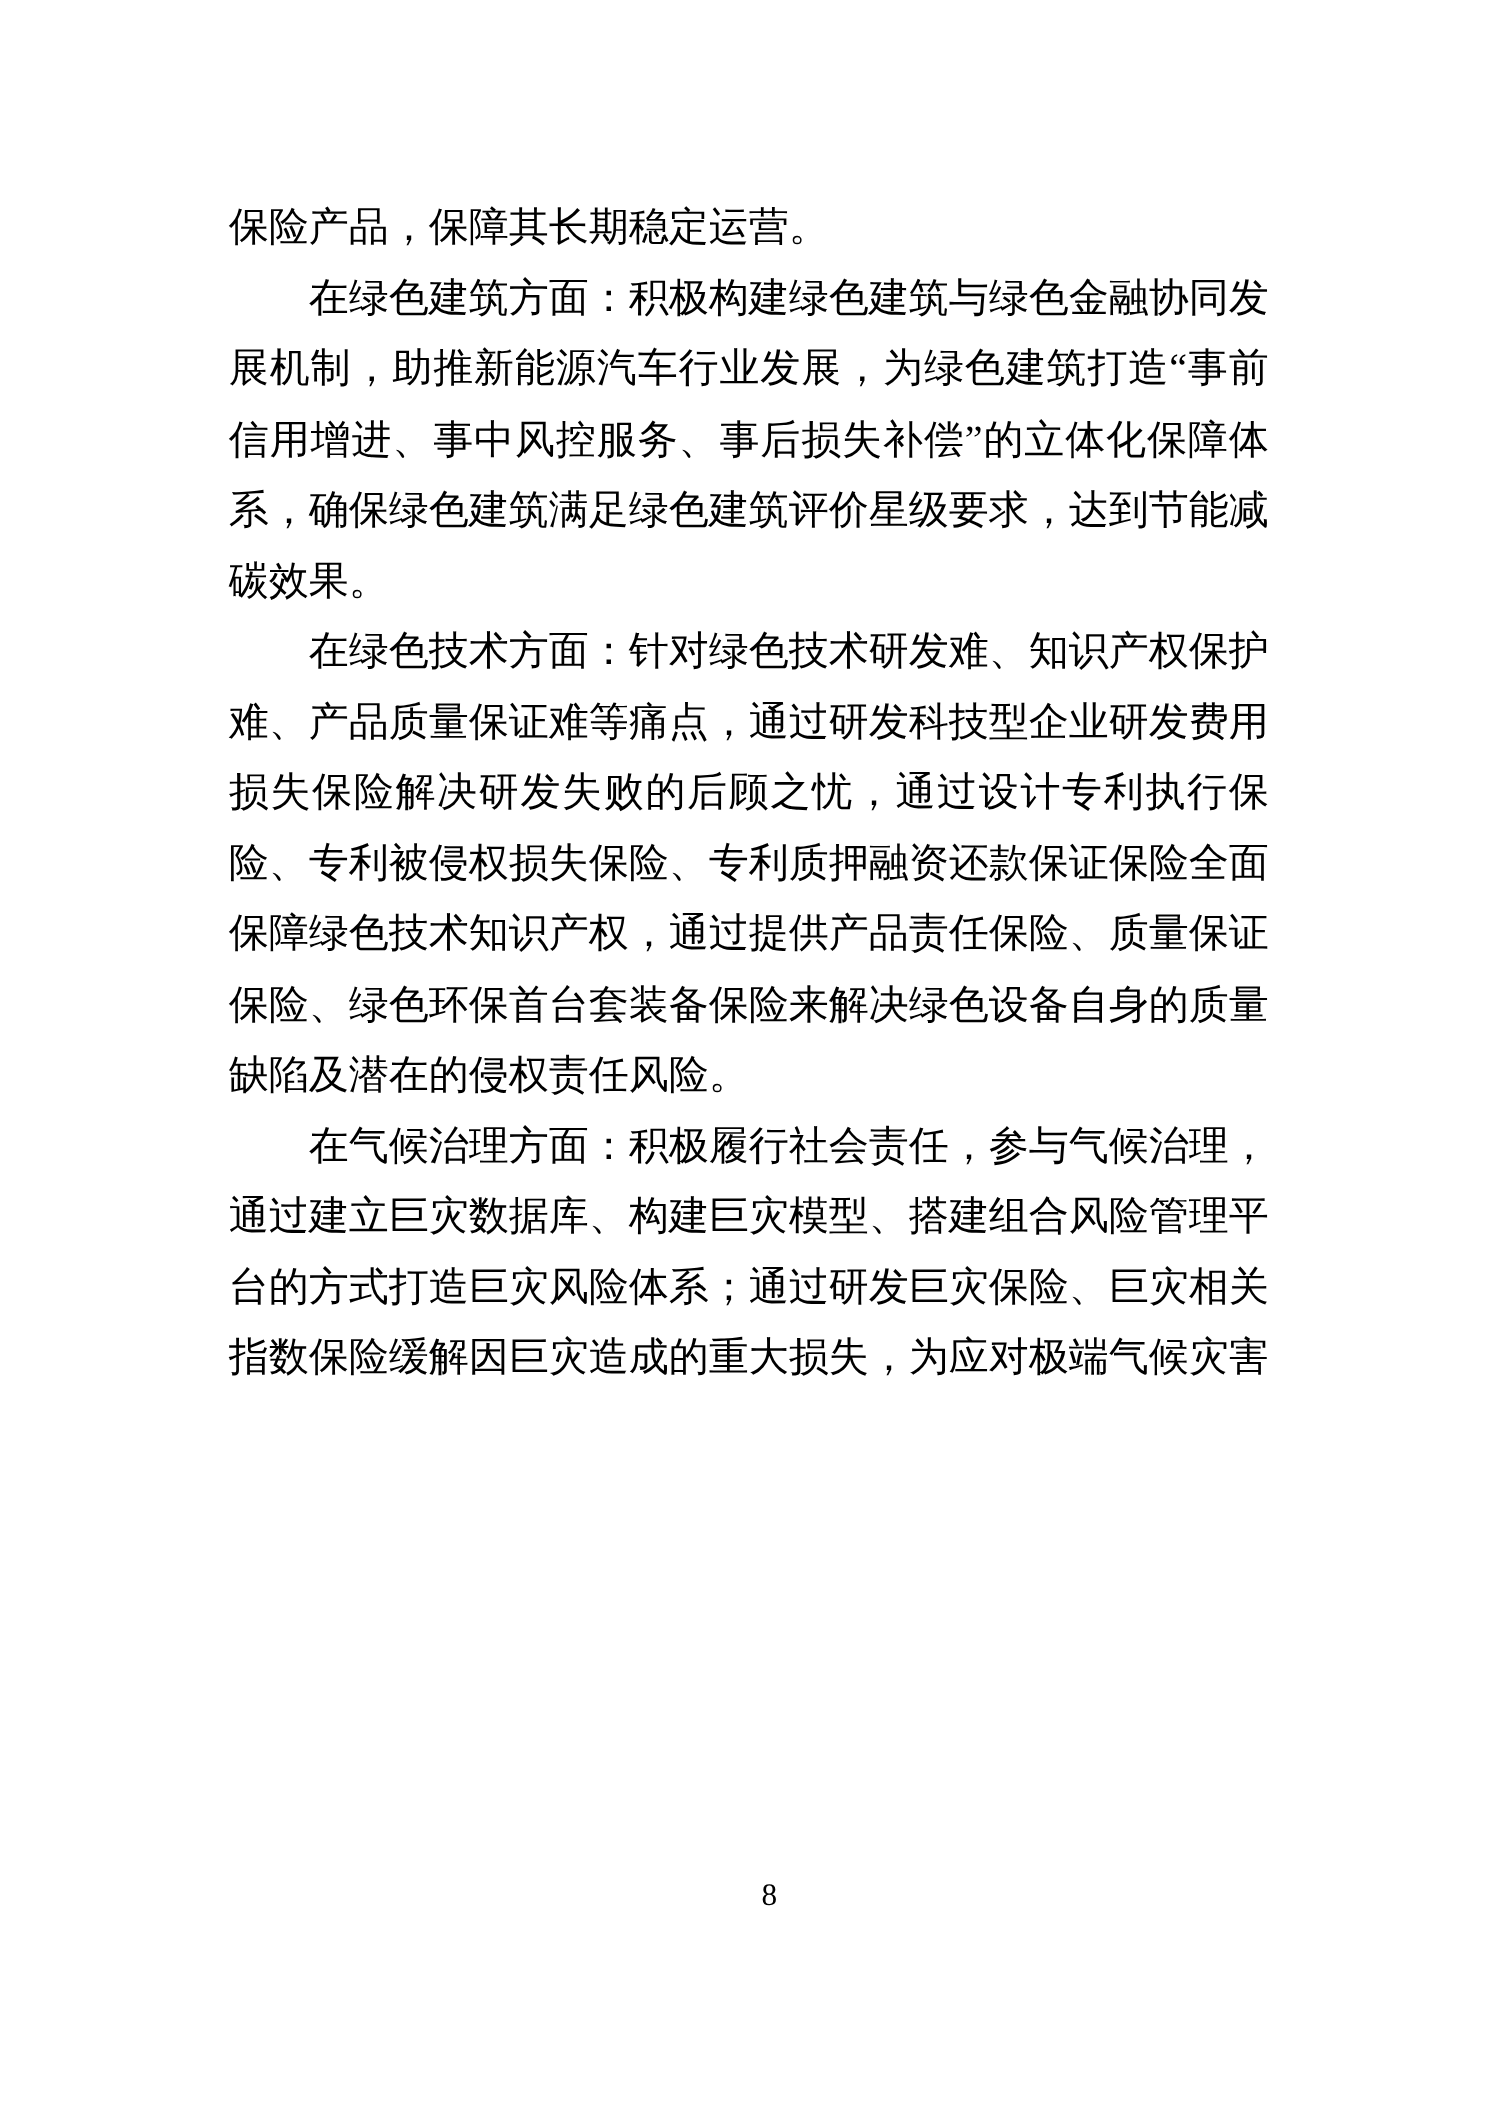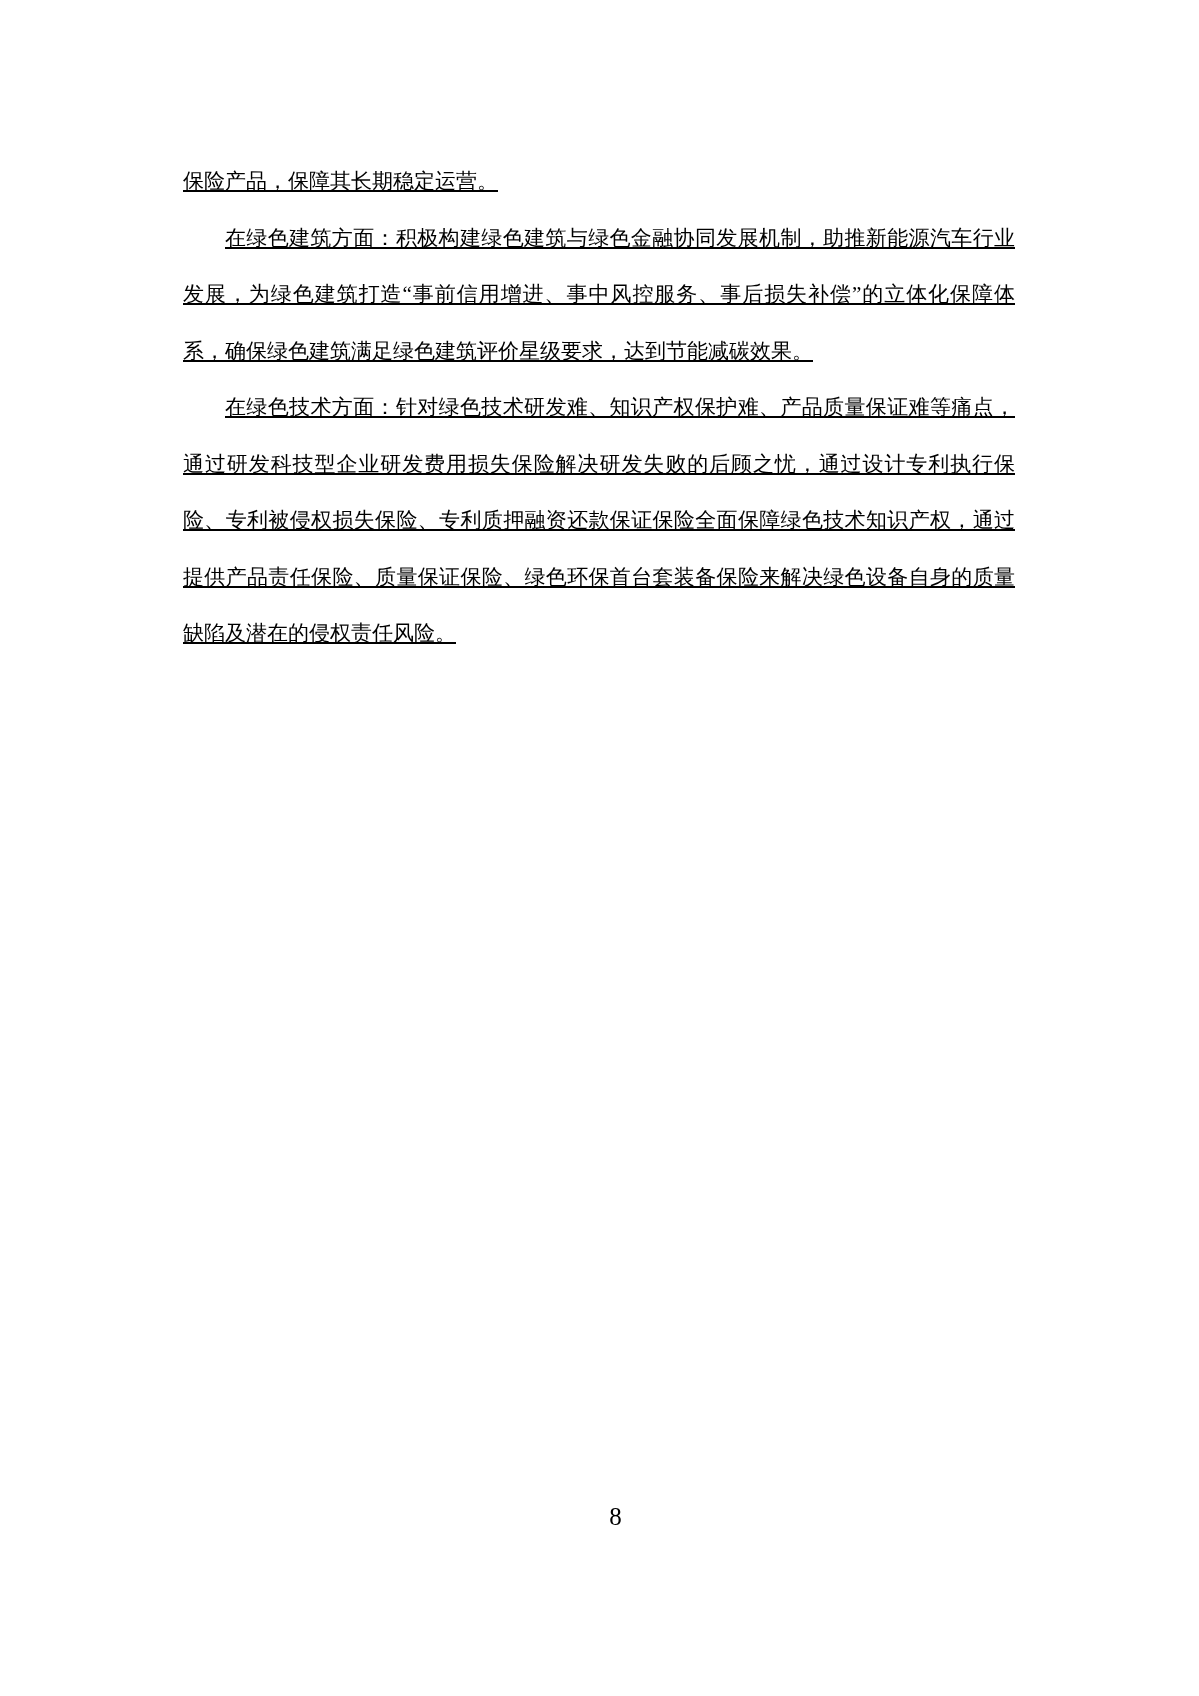--- a/index.html
+++ b/index.html
@@ -19,27 +19,26 @@
   }
   .content {
     position: absolute;
     left: 183px;
     top: 153px;
     width: 832px;
   }
   .content p {
     margin: 0;
     padding: 0;
-    font-size: 21px;
+    font-size: 32px;
     line-height: 56.5px;
     text-align: justify;
     letter-spacing: 0;
     word-break: break-all;
     color: #000000;
-    text-decoration: underline;
   }
   .content p.indent {
     text-indent: 2em;
   }
   .page-number {
     position: absolute;
     top: 1502px;
     left: 0;
     width: 100%;
     text-align: center;
@@ -50,15 +49,16 @@
   }
 </style>
 </head>
 <body>
 
 <div class="page">
   <div class="content">
     <p>保险产品，保障其长期稳定运营。</p>
     <p class="indent">在绿色建筑方面：积极构建绿色建筑与绿色金融协同发展机制，助推新能源汽车行业发展，为绿色建筑打造“事前信用增进、事中风控服务、事后损失补偿”的立体化保障体系，确保绿色建筑满足绿色建筑评价星级要求，达到节能减碳效果。</p>
     <p class="indent">在绿色技术方面：针对绿色技术研发难、知识产权保护难、产品质量保证难等痛点，通过研发科技型企业研发费用损失保险解决研发失败的后顾之忧，通过设计专利执行保险、专利被侵权损失保险、专利质押融资还款保证保险全面保障绿色技术知识产权，通过提供产品责任保险、质量保证保险、绿色环保首台套装备保险来解决绿色设备自身的质量缺陷及潜在的侵权责任风险。</p>
+    <p class="indent">在气候治理方面：积极履行社会责任，参与气候治理，通过建立巨灾数据库、构建巨灾模型、搭建组合风险管理平台的方式打造巨灾风险体系；通过研发巨灾保险、巨灾相关指数保险缓解因巨灾造成的重大损失，为应对极端气候灾害</p>
   </div>
   <div class="page-number">8</div>
 </div>
 
 </body></html>

